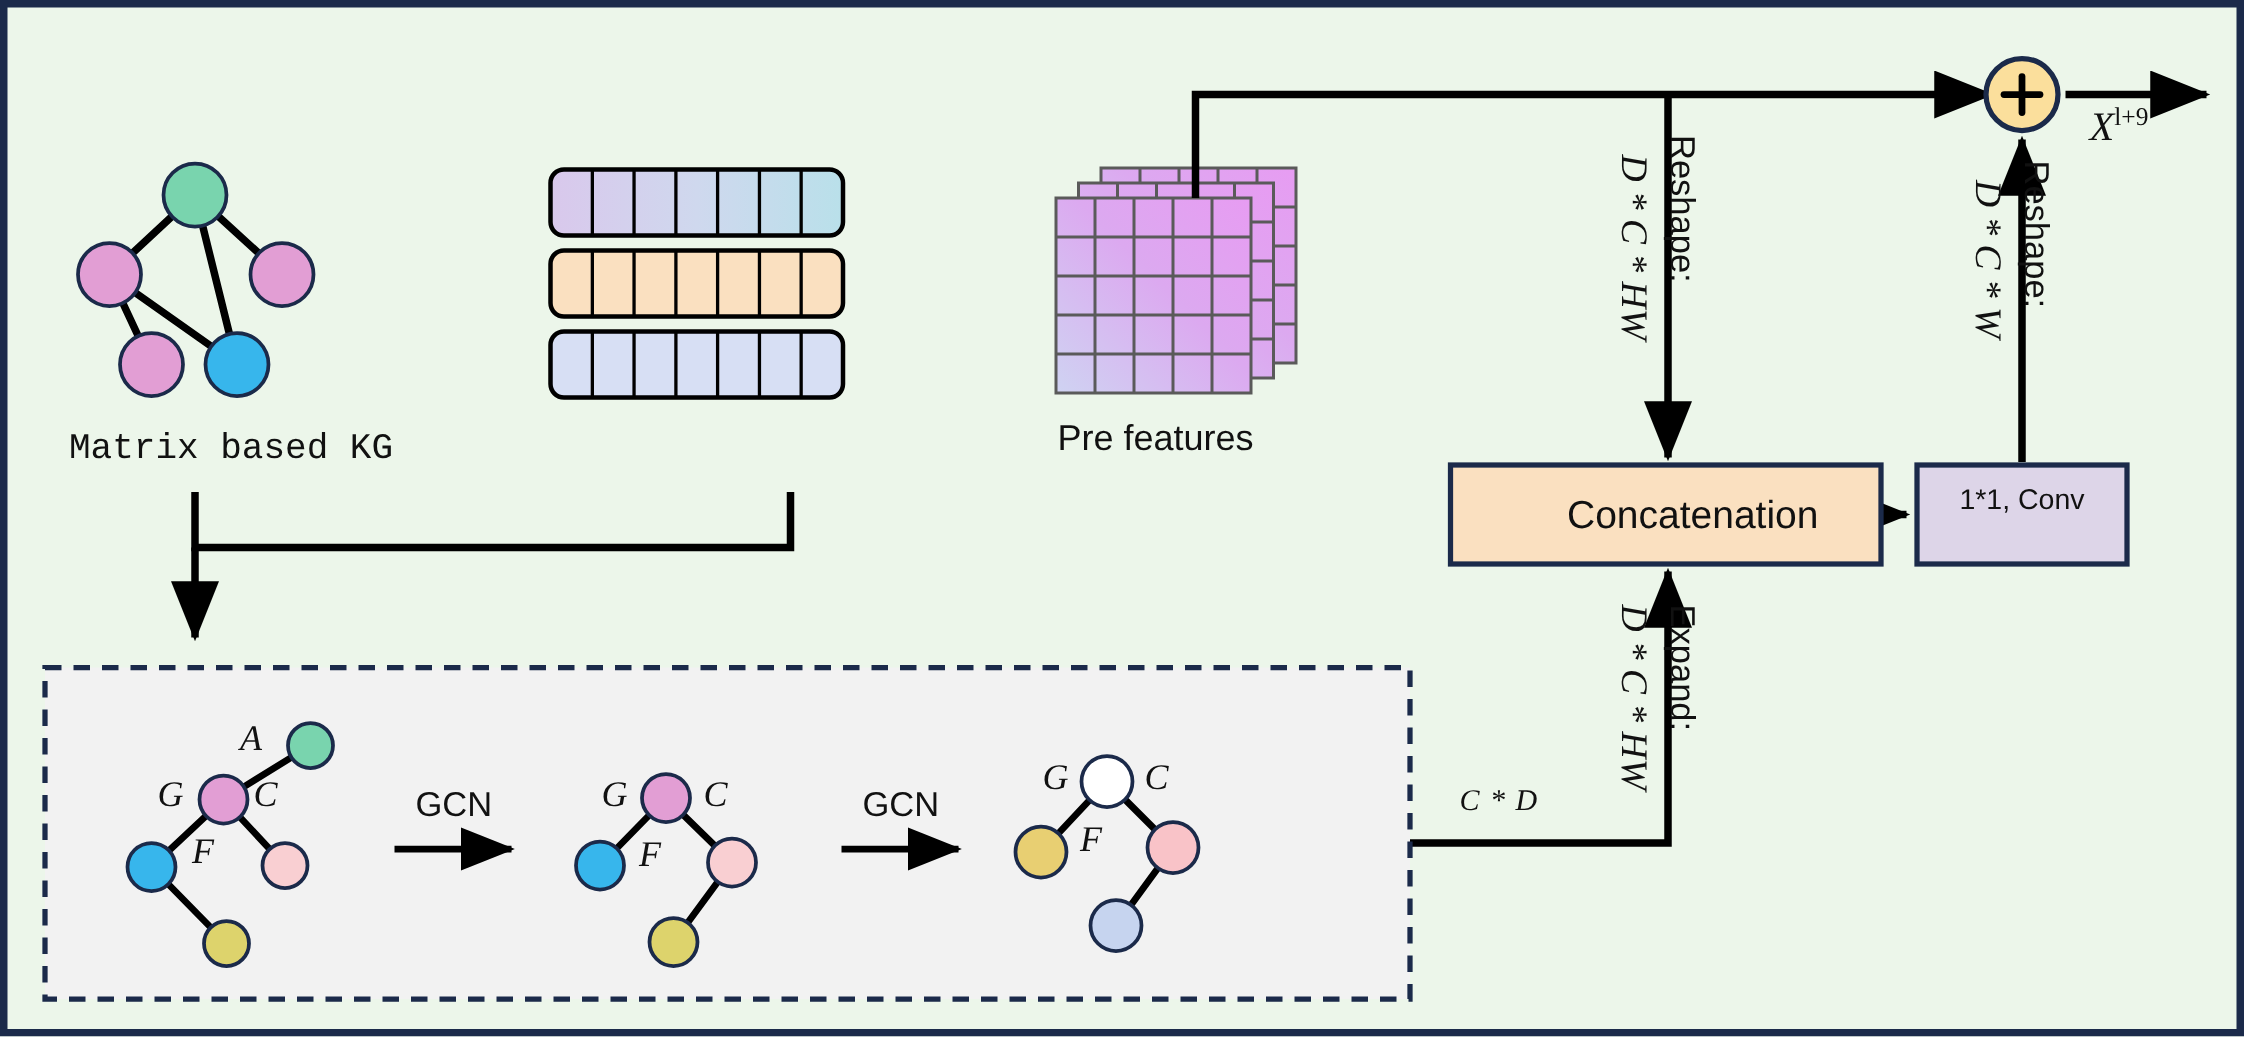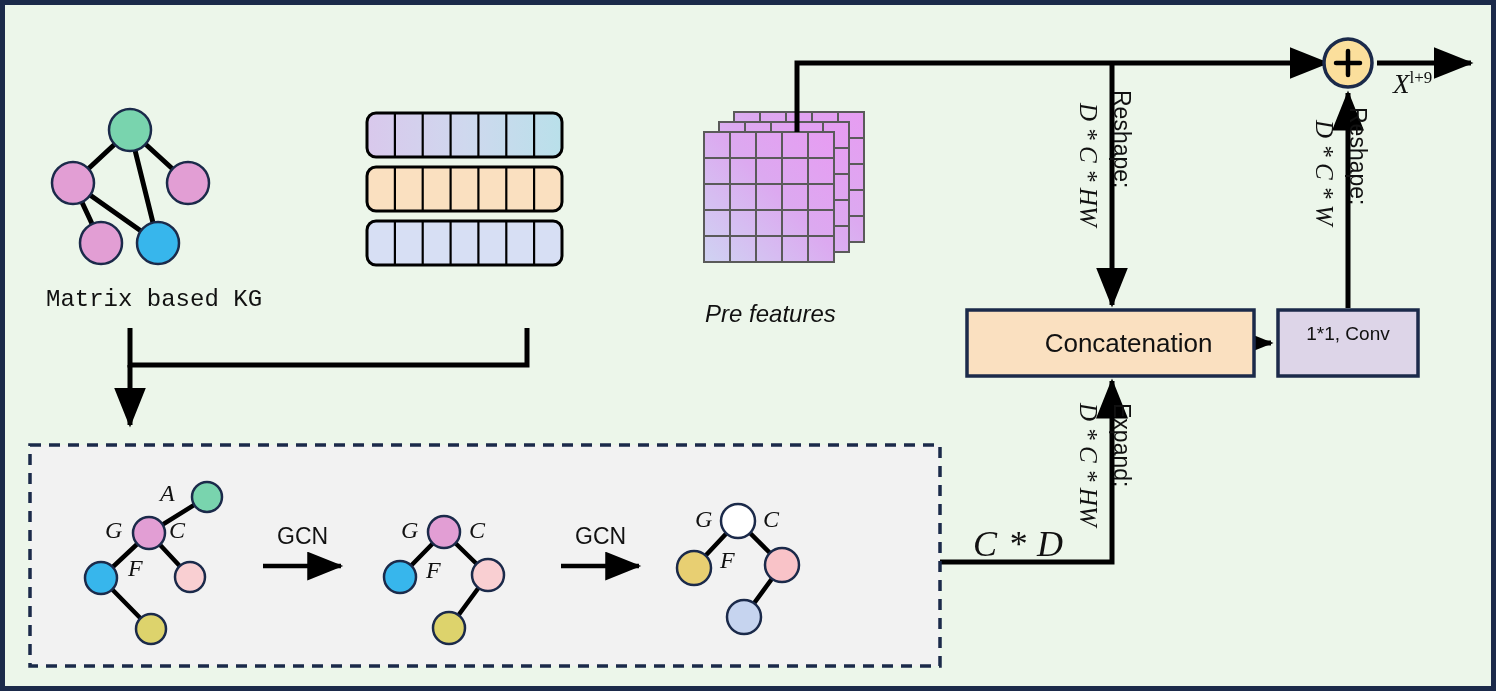--- a/index.html
+++ b/index.html
@@ -232,39 +232,39 @@
         <circle cx="739" cy="612" r="17" fill="#c6d4ef"></circle>
       </g>
     </g>
 
     <rect x="962" y="305" width="287" height="66" fill="#fae0c0" stroke="#1b2a4a" stroke-width="3.5"></rect>
 
     <rect x="1273" y="305" width="140" height="66" fill="#ddd5e8" stroke="#1b2a4a" stroke-width="3.5"></rect>
   </svg>
 
   <div class="lbl caption" style="left:41px;top:281px;font-family:Liberation Mono, monospace;">Matrix based KG</div>
-  <div class="lbl caption" style="left:700px;top:295px;font-style:italic;">Pre features</div>
+  <div class="lbl caption" style="left:700px;top:274px;">Pre features</div>
 
   <div class="lbl caption" style="left:272px;top:518px;font-size:23px;">GCN</div>
   <div class="lbl caption" style="left:570px;top:518px;font-size:23px;">GCN</div>
 
   <div class="lbl mathit" style="left:155px;top:475px;font-size:24px;">A</div>
   <div class="lbl mathit" style="left:100px;top:512px;font-size:24px;">G</div>
   <div class="lbl mathit" style="left:164px;top:512px;font-size:24px;">C</div>
   <div class="lbl mathit" style="left:123px;top:550px;font-size:24px;">F</div>
 
   <div class="lbl mathit" style="left:396px;top:512px;font-size:24px;">G</div>
   <div class="lbl mathit" style="left:464px;top:512px;font-size:24px;">C</div>
   <div class="lbl mathit" style="left:421px;top:552px;font-size:24px;">F</div>
 
   <div class="lbl mathit" style="left:690px;top:501px;font-size:24px;">G</div>
   <div class="lbl mathit" style="left:758px;top:501px;font-size:24px;">C</div>
   <div class="lbl mathit" style="left:715px;top:542px;font-size:24px;">F</div>
 
-  <div class="lbl mathit" style="left:968px;top:518px;font-size:36px;letter-spacing:1px;">C * D</div>
+  <div class="lbl mathit" style="left:968px;top:518px;font-size:20px;letter-spacing:1px;">C * D</div>
 
   <div class="lbl caption vert-cw" style="left:1130px;top:85px;font-size:23px;">Reshape:</div>
   <div class="lbl mathit vert-cw" style="left:1097px;top:98px;font-size:25px;">D * C * HW</div>
 
   <div class="lbl caption vert-cw" style="left:1130px;top:398px;font-size:23px;">Expand:</div>
   <div class="lbl mathit vert-cw" style="left:1097px;top:398px;font-size:25px;">D * C * HW</div>
 
   <div class="lbl caption vert-cw" style="left:1366px;top:102px;font-size:23px;">Reshape:</div>
   <div class="lbl mathit vert-cw" style="left:1333px;top:115px;font-size:25px;">D * C * W</div>
 

